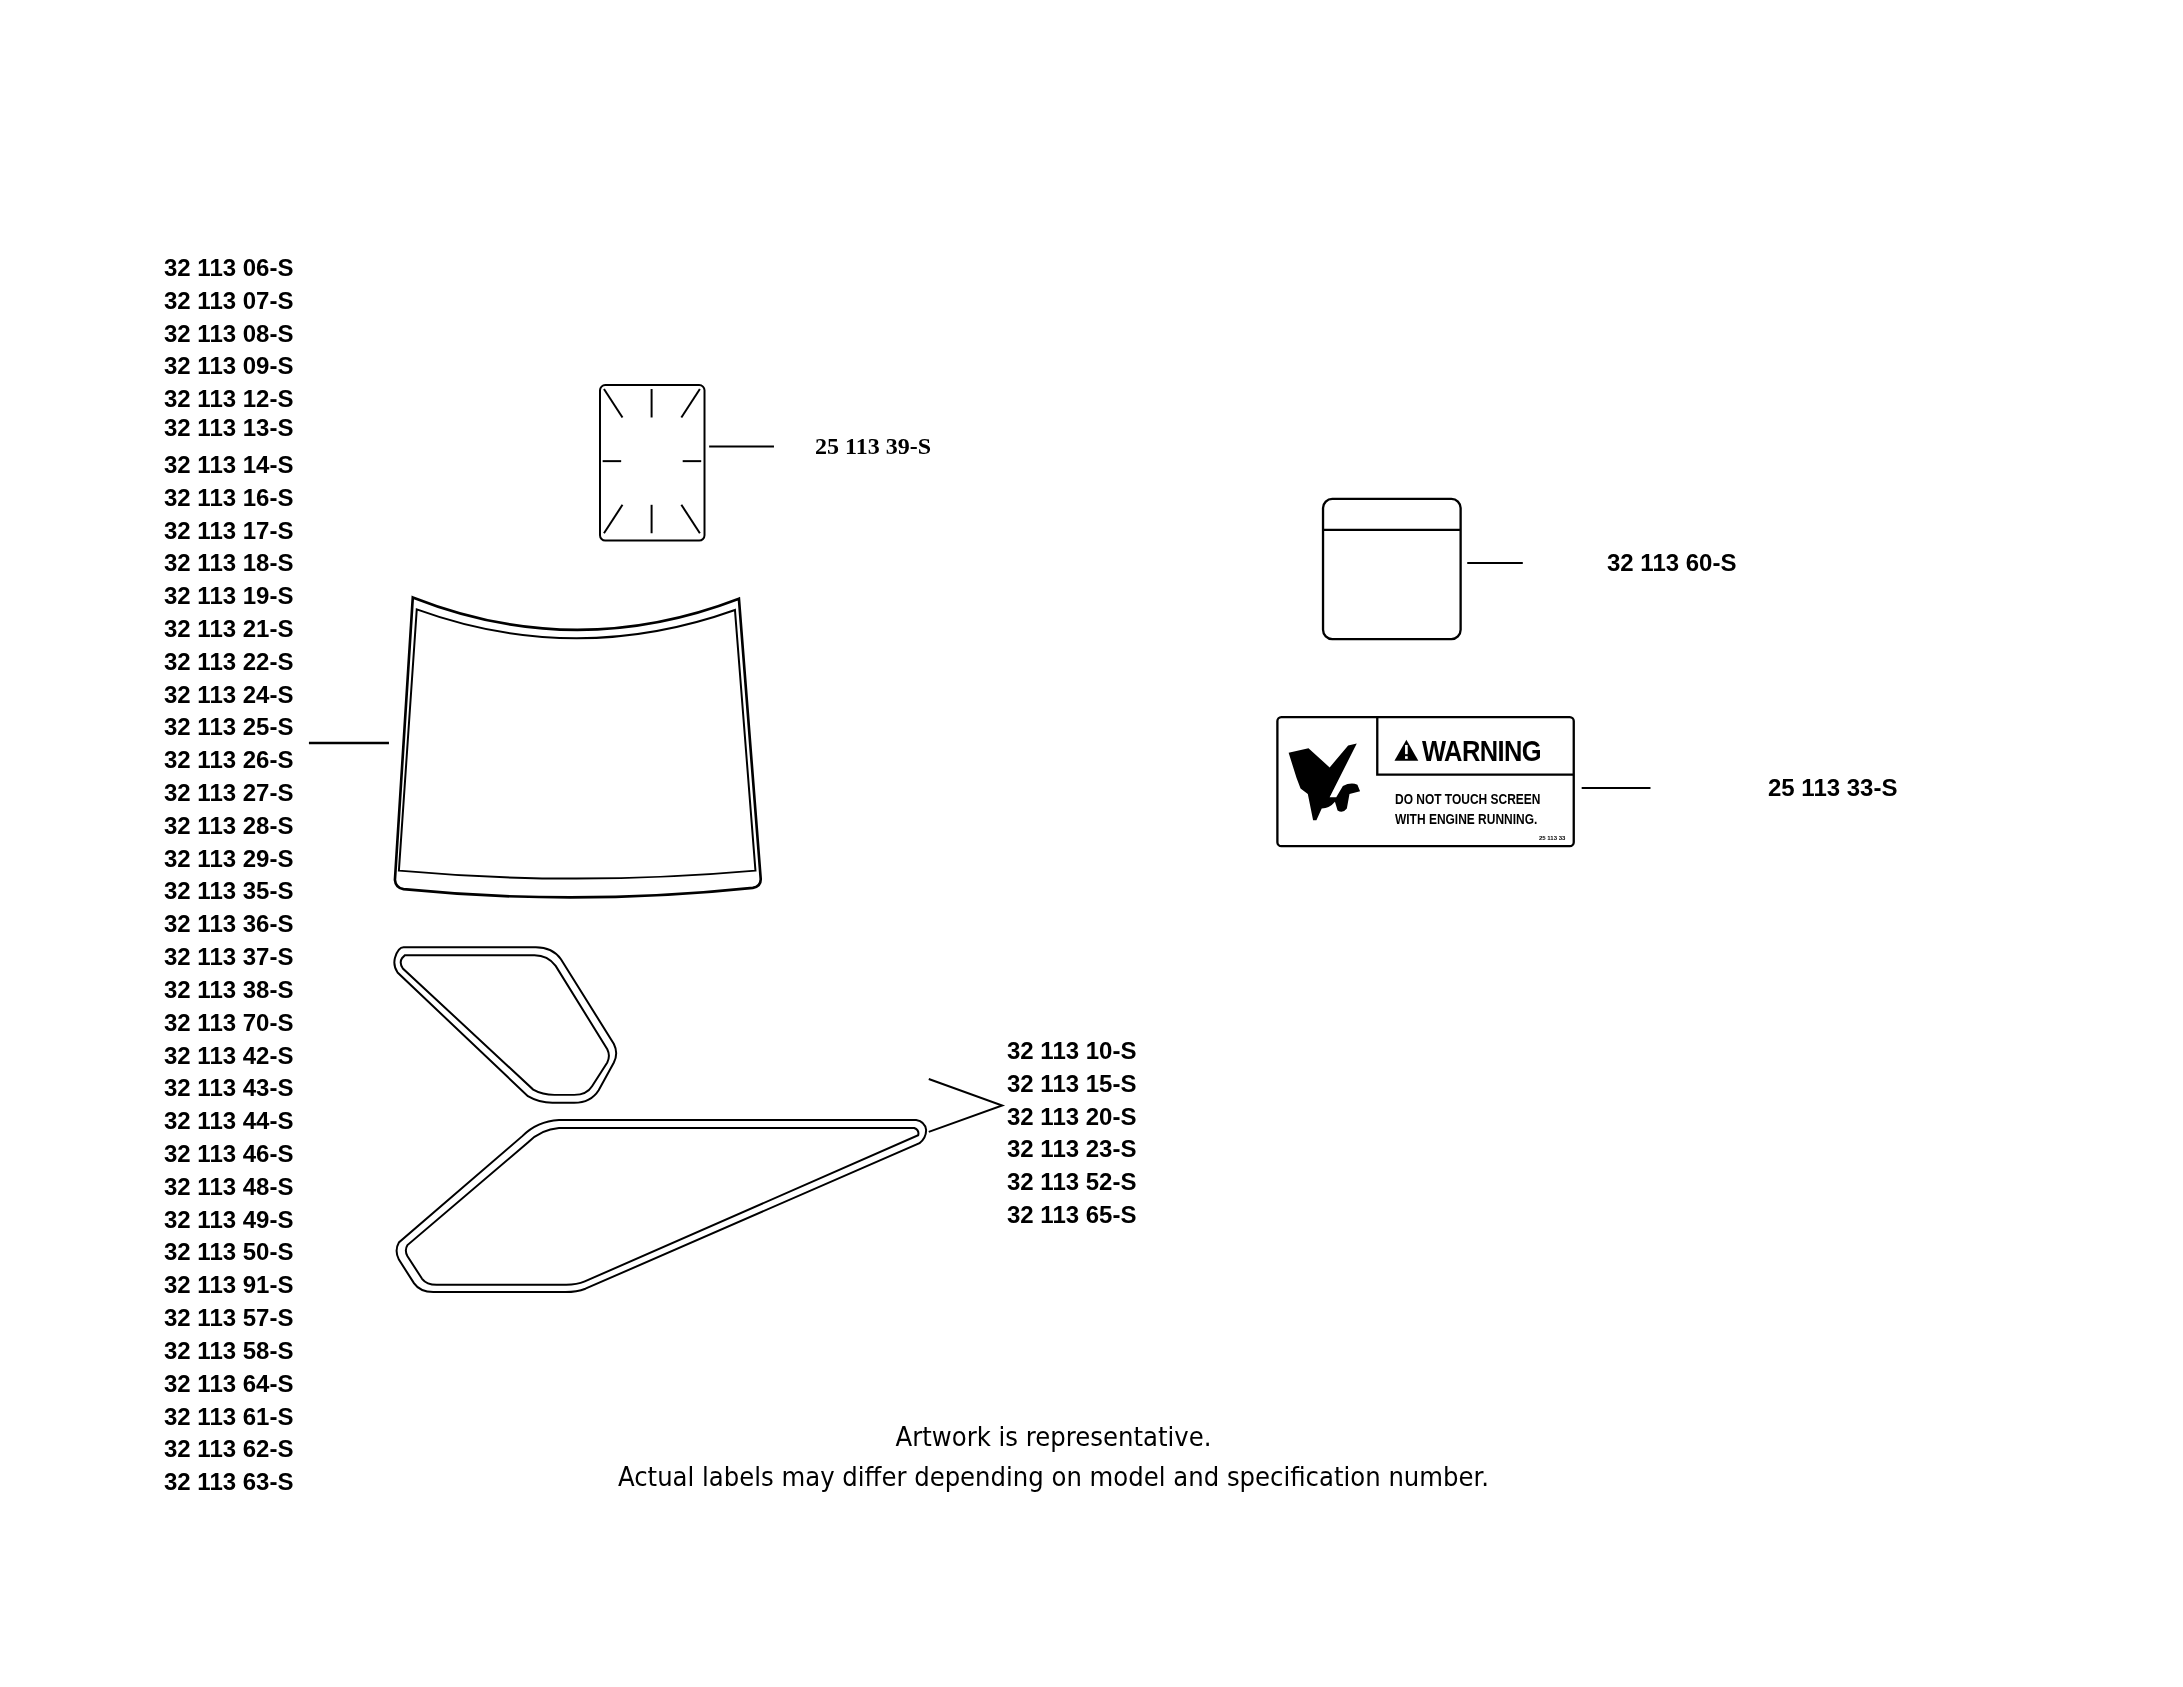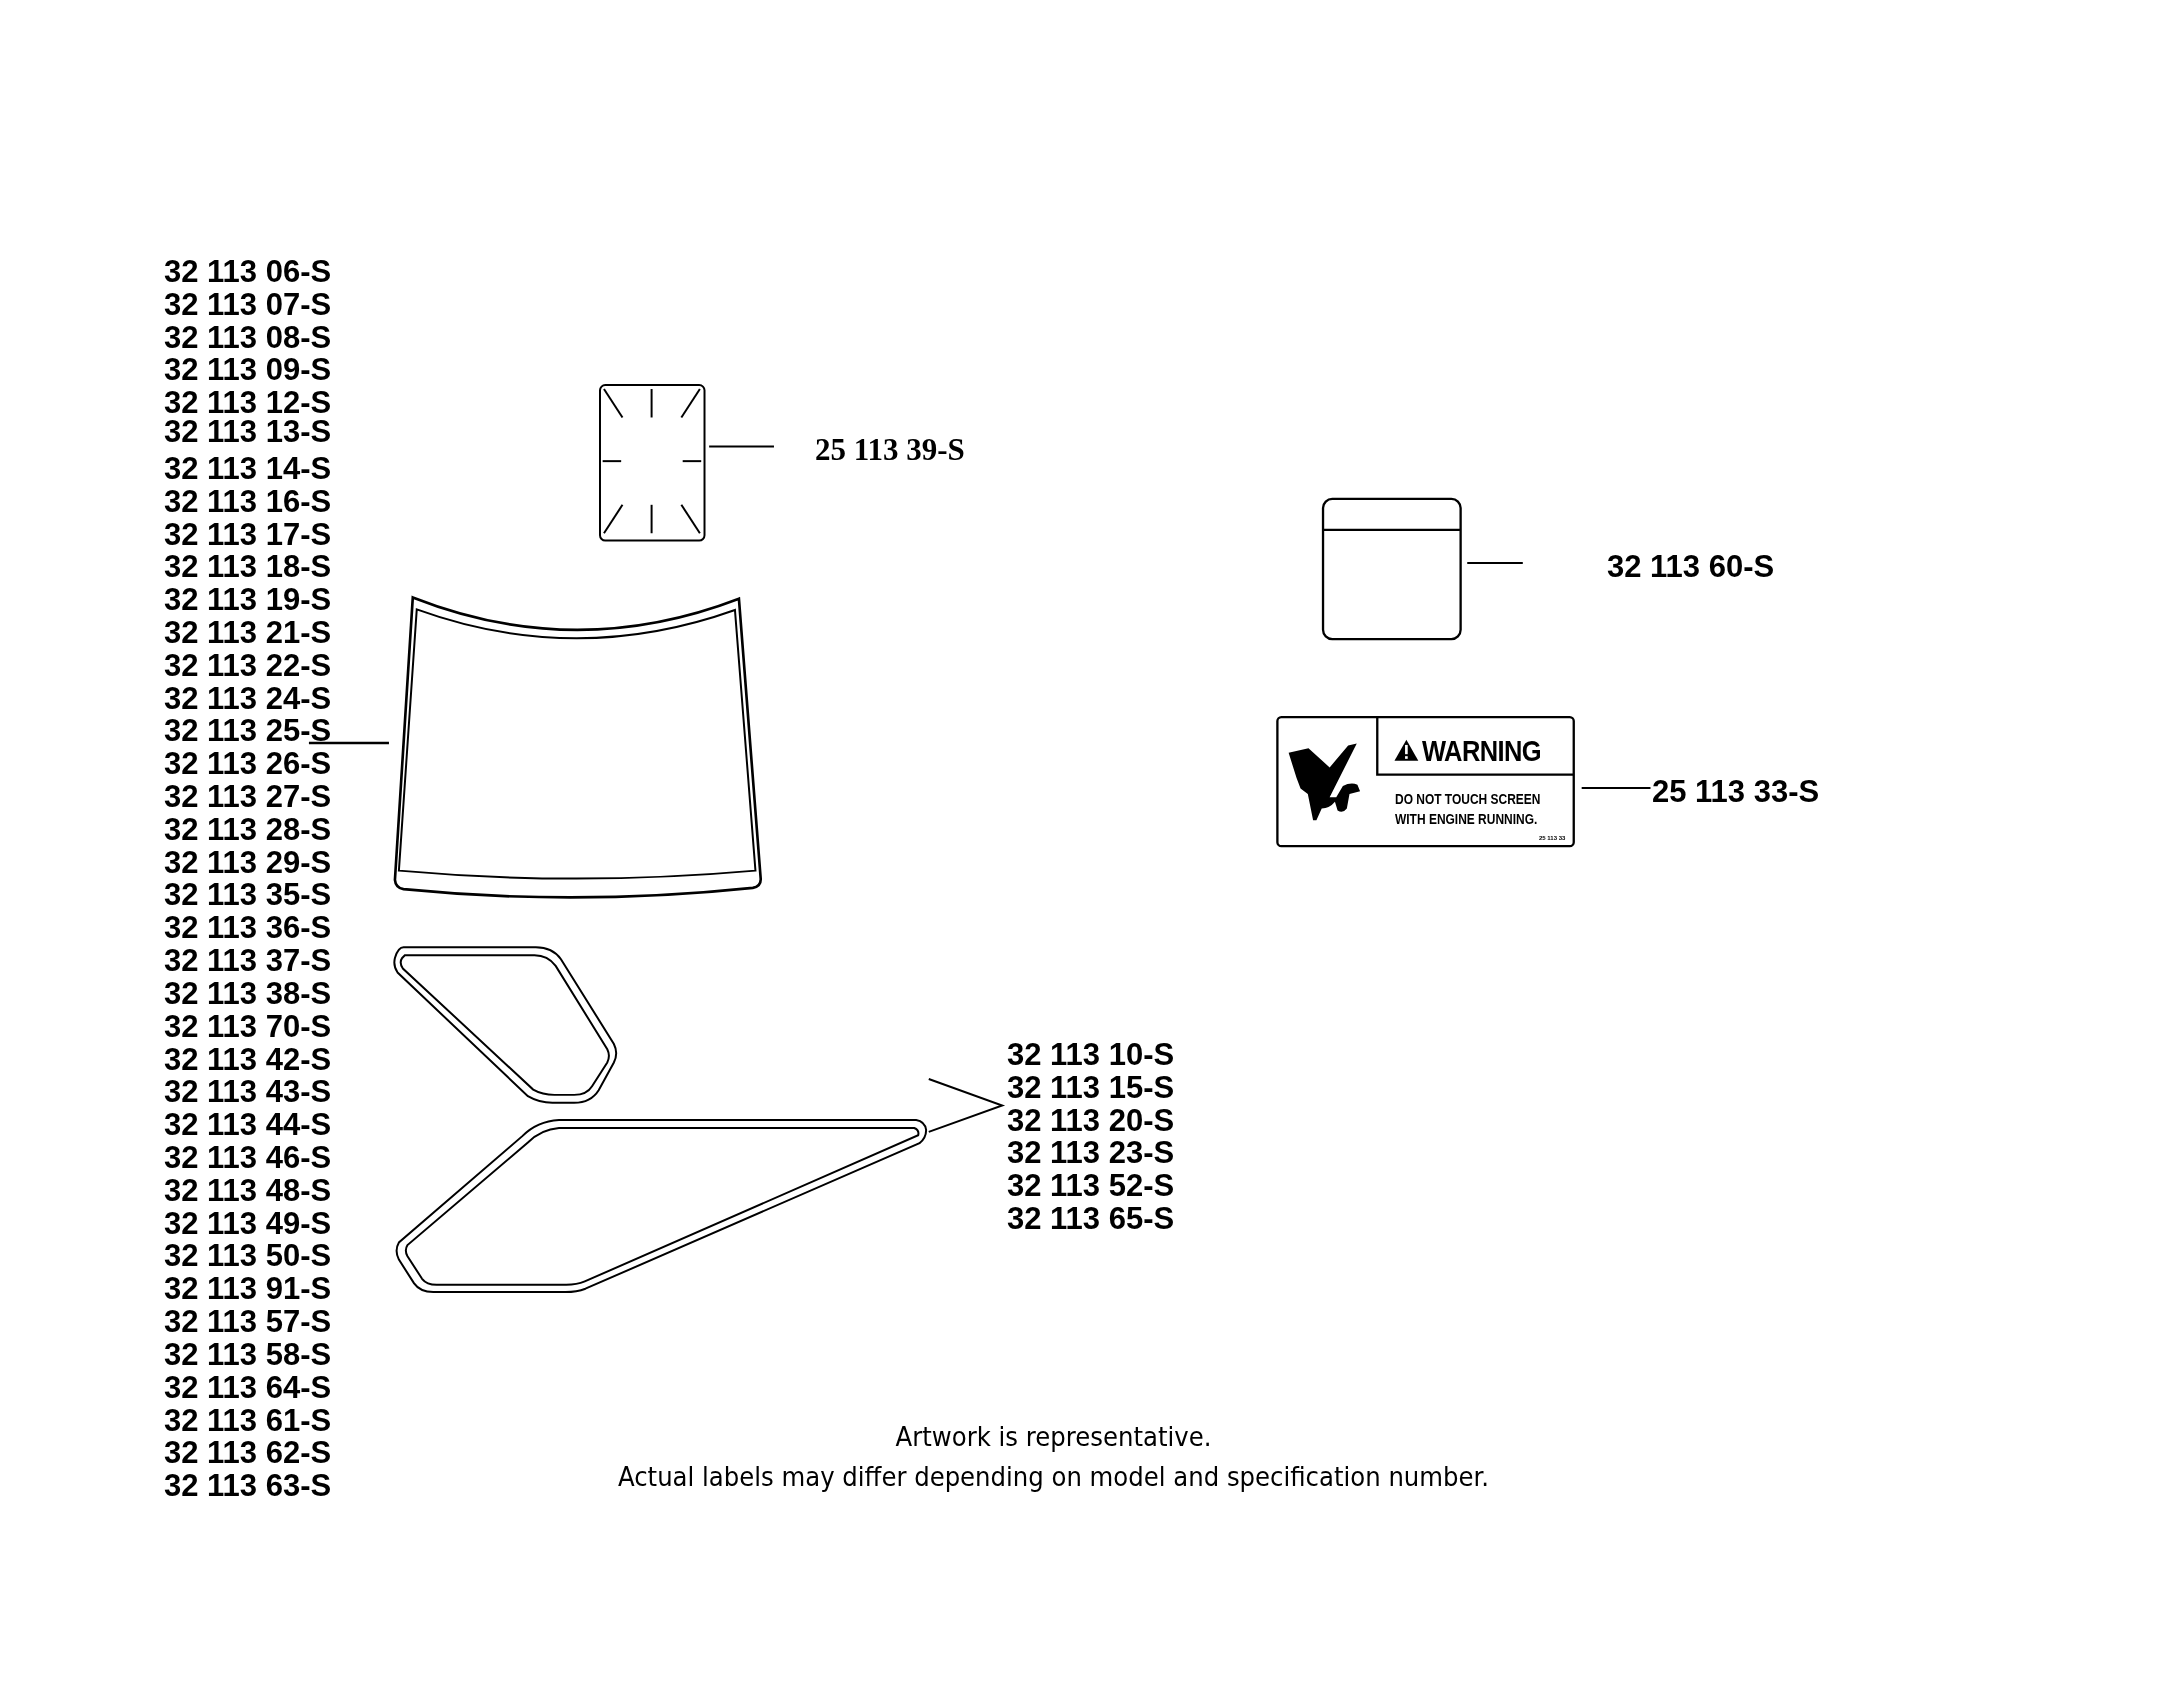--- a/index.html
+++ b/index.html
@@ -1,21 +1,21 @@
 <!DOCTYPE html>
 <html style="font-size:10.6px"><head>
   <meta charset="utf-8">
   <style>
     html, body { margin: 0; padding: 0; background: #ffffff; }
     body { width: 2183px; height: 1687px; position: relative; overflow: hidden; }
     .pn {
       position: absolute;
       font-family: "Liberation Sans", sans-serif;
       font-weight: bold;
-      font-size: 31px;
+      font-size: 24px;
       color: #000000;
       white-space: nowrap;
       letter-spacing: 0px;
       line-height: 1;
     }
     .col-item { position: absolute; left: 0; }
     #left-column { position: absolute; left: 164px; top: 256px; width: 172px; height: 1244px; }
     #right-column { position: absolute; left: 1007px; top: 1039px; width: 172px; height: 198px; }
     svg.art { position: absolute; left: 0; top: 0; }
     .note {
@@ -163,21 +163,21 @@
   <div class="pn col-item" style="top:0px">32 113 10-S</div>
   <div class="pn col-item" style="top:33px">32 113 15-S</div>
   <div class="pn col-item" style="top:66px">32 113 20-S</div>
   <div class="pn col-item" style="top:98px">32 113 23-S</div>
   <div class="pn col-item" style="top:131px">32 113 52-S</div>
   <div class="pn col-item" style="top:164px">32 113 65-S</div>
 </div>
 
 <div class="pn" style="left:815px; top:434px;font-family:Liberation Serif, serif;">25 113 39-S</div>
 <div class="pn" style="left:1607px; top:551px;">32 113 60-S</div>
-<div class="pn" style="left:1652px; top:776px;">25 113 33-S</div>
+<div class="pn" style="left:1768px; top:776px;">25 113 33-S</div>
 
 <div class="warn-title" style="left:1422px; top:734px;">WARNING</div>
 <div class="warn-body" style="left:1395px; top:789px;">
   <div>DO NOT TOUCH SCREEN</div>
   <div>WITH ENGINE RUNNING.</div>
 </div>
 <div class="warn-code" style="left:1539px; top:835px;">25 113 33</div>
 
 <div class="note" style="left:0; width:2107px; top:1421px;">Artwork is representative.</div>
 <div class="note" style="left:0; width:2107px; top:1461px;">Actual labels may differ depending on model and specification number.</div>

